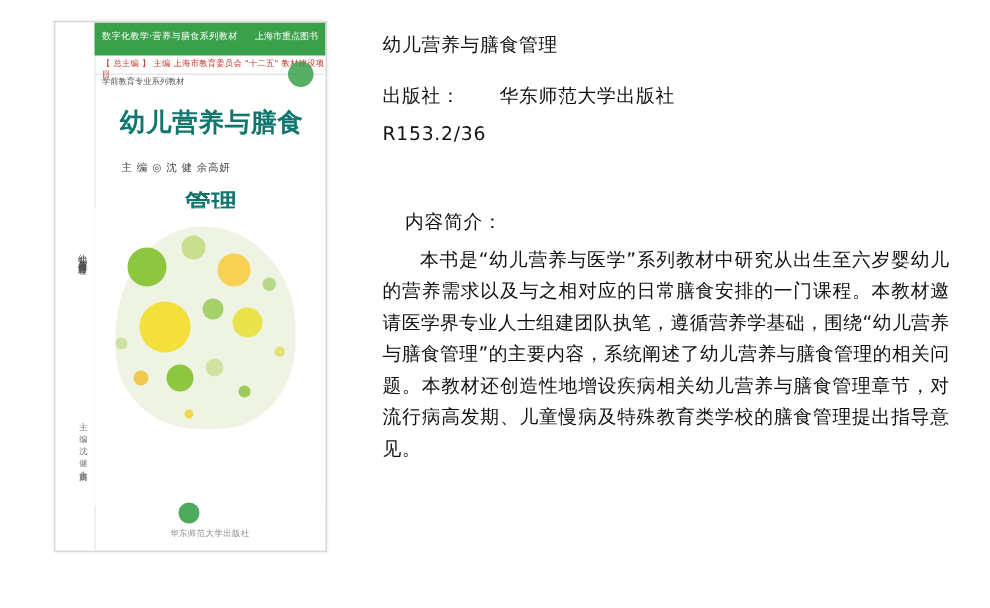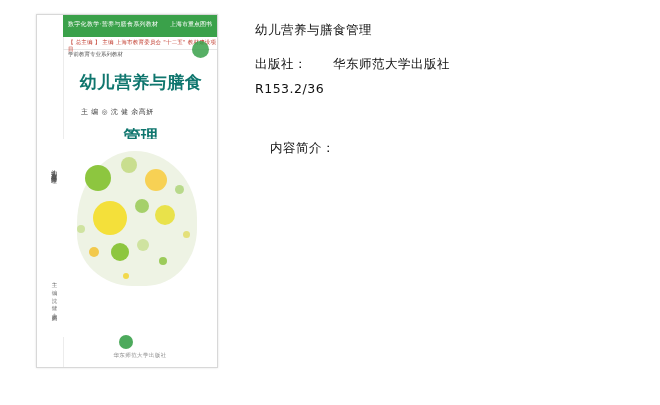--- a/index.html
+++ b/index.html
@@ -308,14 +308,15 @@
     <div class="meta-row">
       <div class="meta-label">出版社：</div>
       <div class="meta-value">华东师范大学出版社</div>
     </div>
     <div class="meta-row">
       <div class="meta-value">R153.2/36</div>
     </div>
   </div>
 
   <div class="desc-title">内容简介：</div>
+  <div class="desc-body">本书是“幼儿营养与医学”系列教材中研究从出生至六岁婴幼儿的营养需求以及与之相对应的日常膳食安排的一门课程。本教材邀请医学界专业人士组建团队执笔，遵循营养学基础，围绕“幼儿营养与膳食管理”的主要内容，系统阐述了幼儿营养与膳食管理的相关问题。本教材还创造性地增设疾病相关幼儿营养与膳食管理章节，对流行病高发期、儿童慢病及特殊教育类学校的膳食管理提出指导意见。</div>
 
 </div>
 
 </body></html>

